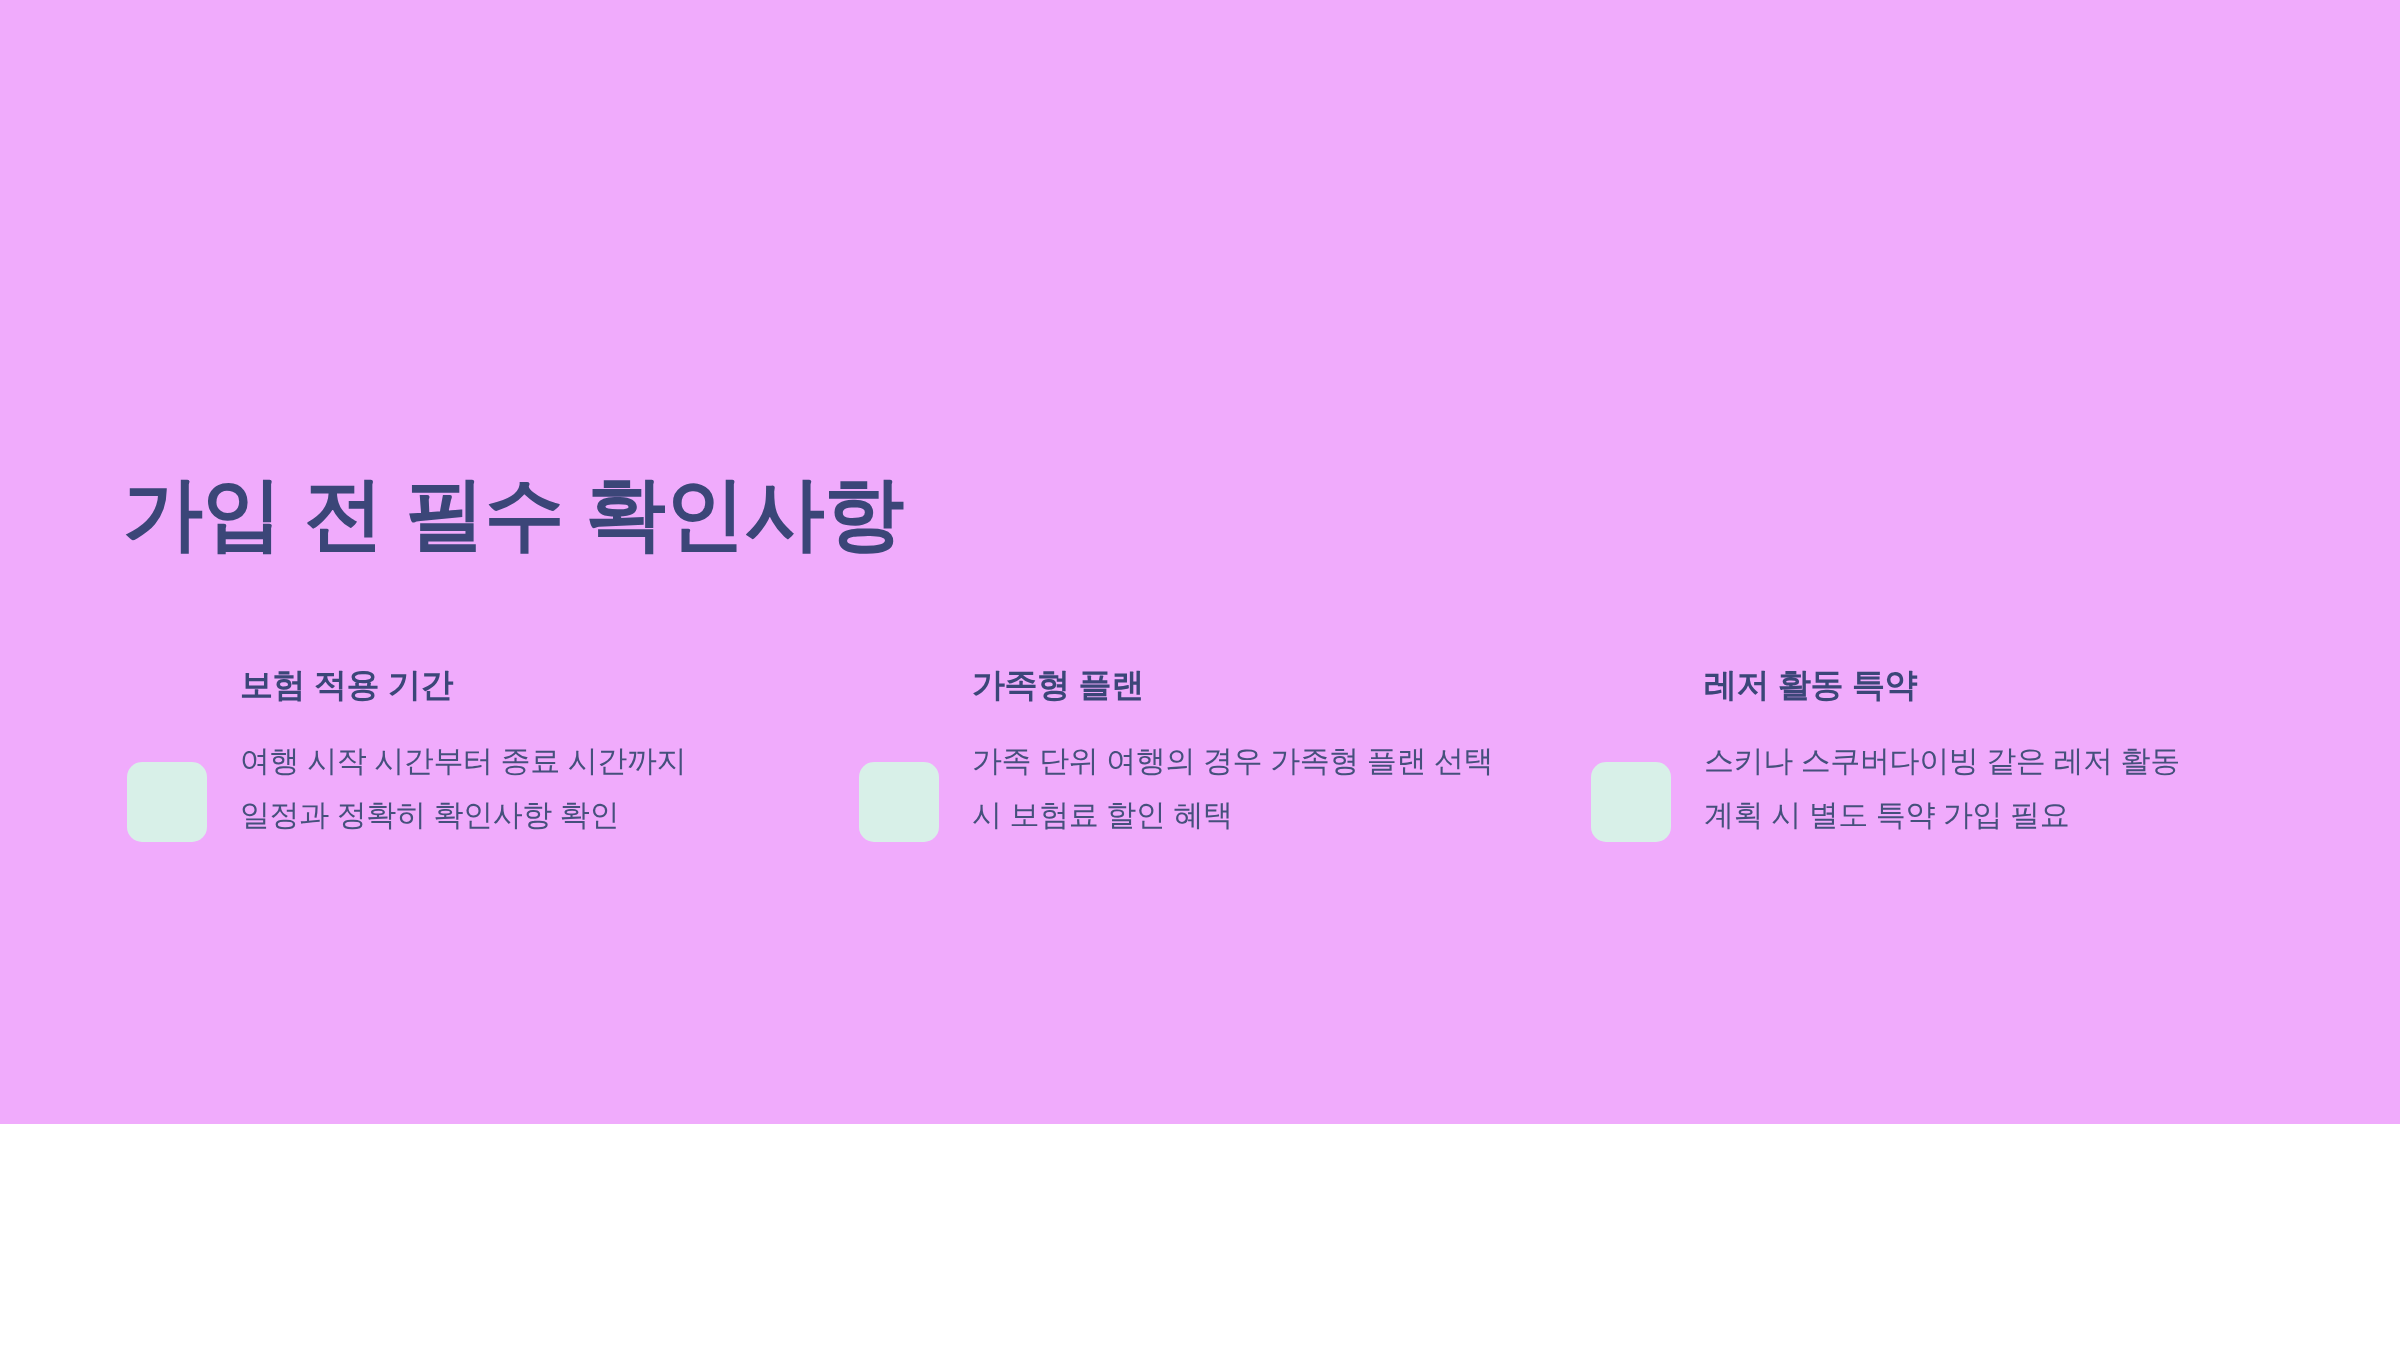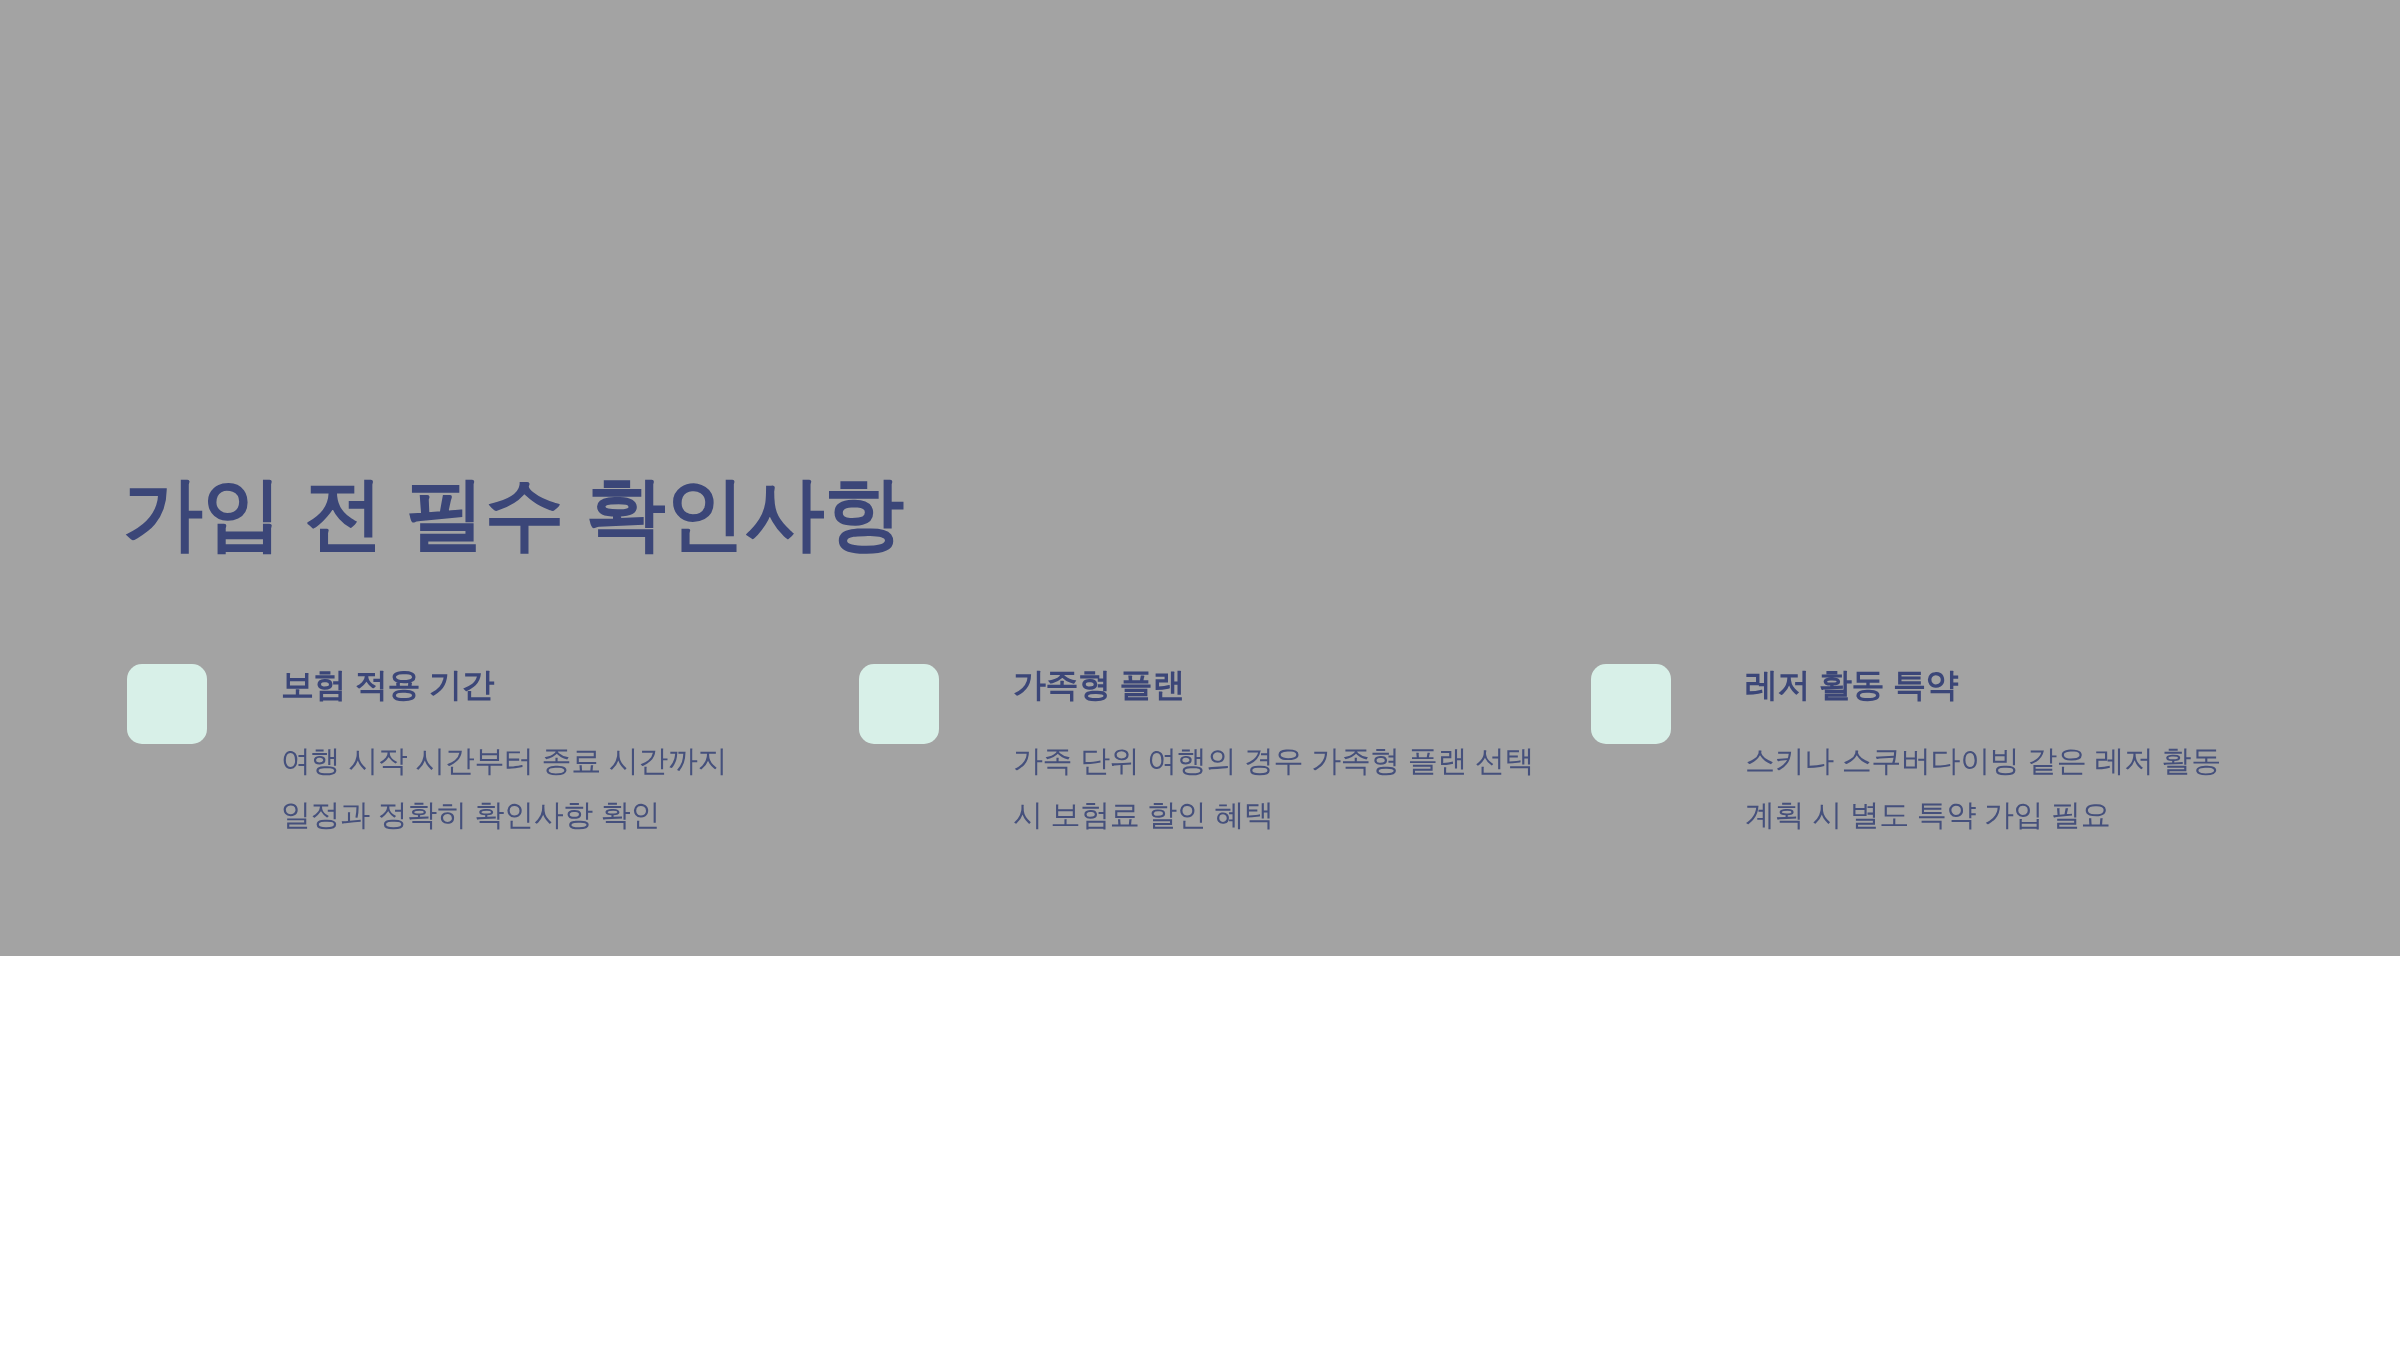--- a/index.html
+++ b/index.html
@@ -10,22 +10,22 @@
     width: 2400px;
     height: 1350px;
     background: #ffffff;
     font-family: "Liberation Sans", "DejaVu Sans", sans-serif;
     overflow: hidden;
   }
 
   .slide {
     position: relative;
     width: 2400px;
-    height: 956px;
-    background: #a3a3a3;
+    height: 1124px;
+    background: #f0abfc;
   }
 
   
   .section-title {
     position: absolute;
     left: 123px;
     top: 465px;
     margin: 0;
     font-size: 80px;
     font-weight: 700;
@@ -44,22 +44,21 @@
     display: flex;
     flex-direction: row;
     align-items: flex-start;
   }
 
   .card {
     width: 700px;
     margin-right: 32px;
     display: flex;
     flex-direction: row;
-    align-items: flex-start;
-    gap: 41px;
+    align-items: flex-end;
   }
   .card:last-child {
     margin-right: 0;
   }
 
   .card-icon {
     flex: 0 0 auto;
     width: 80px;
     height: 80px;
     border-radius: 15px;

